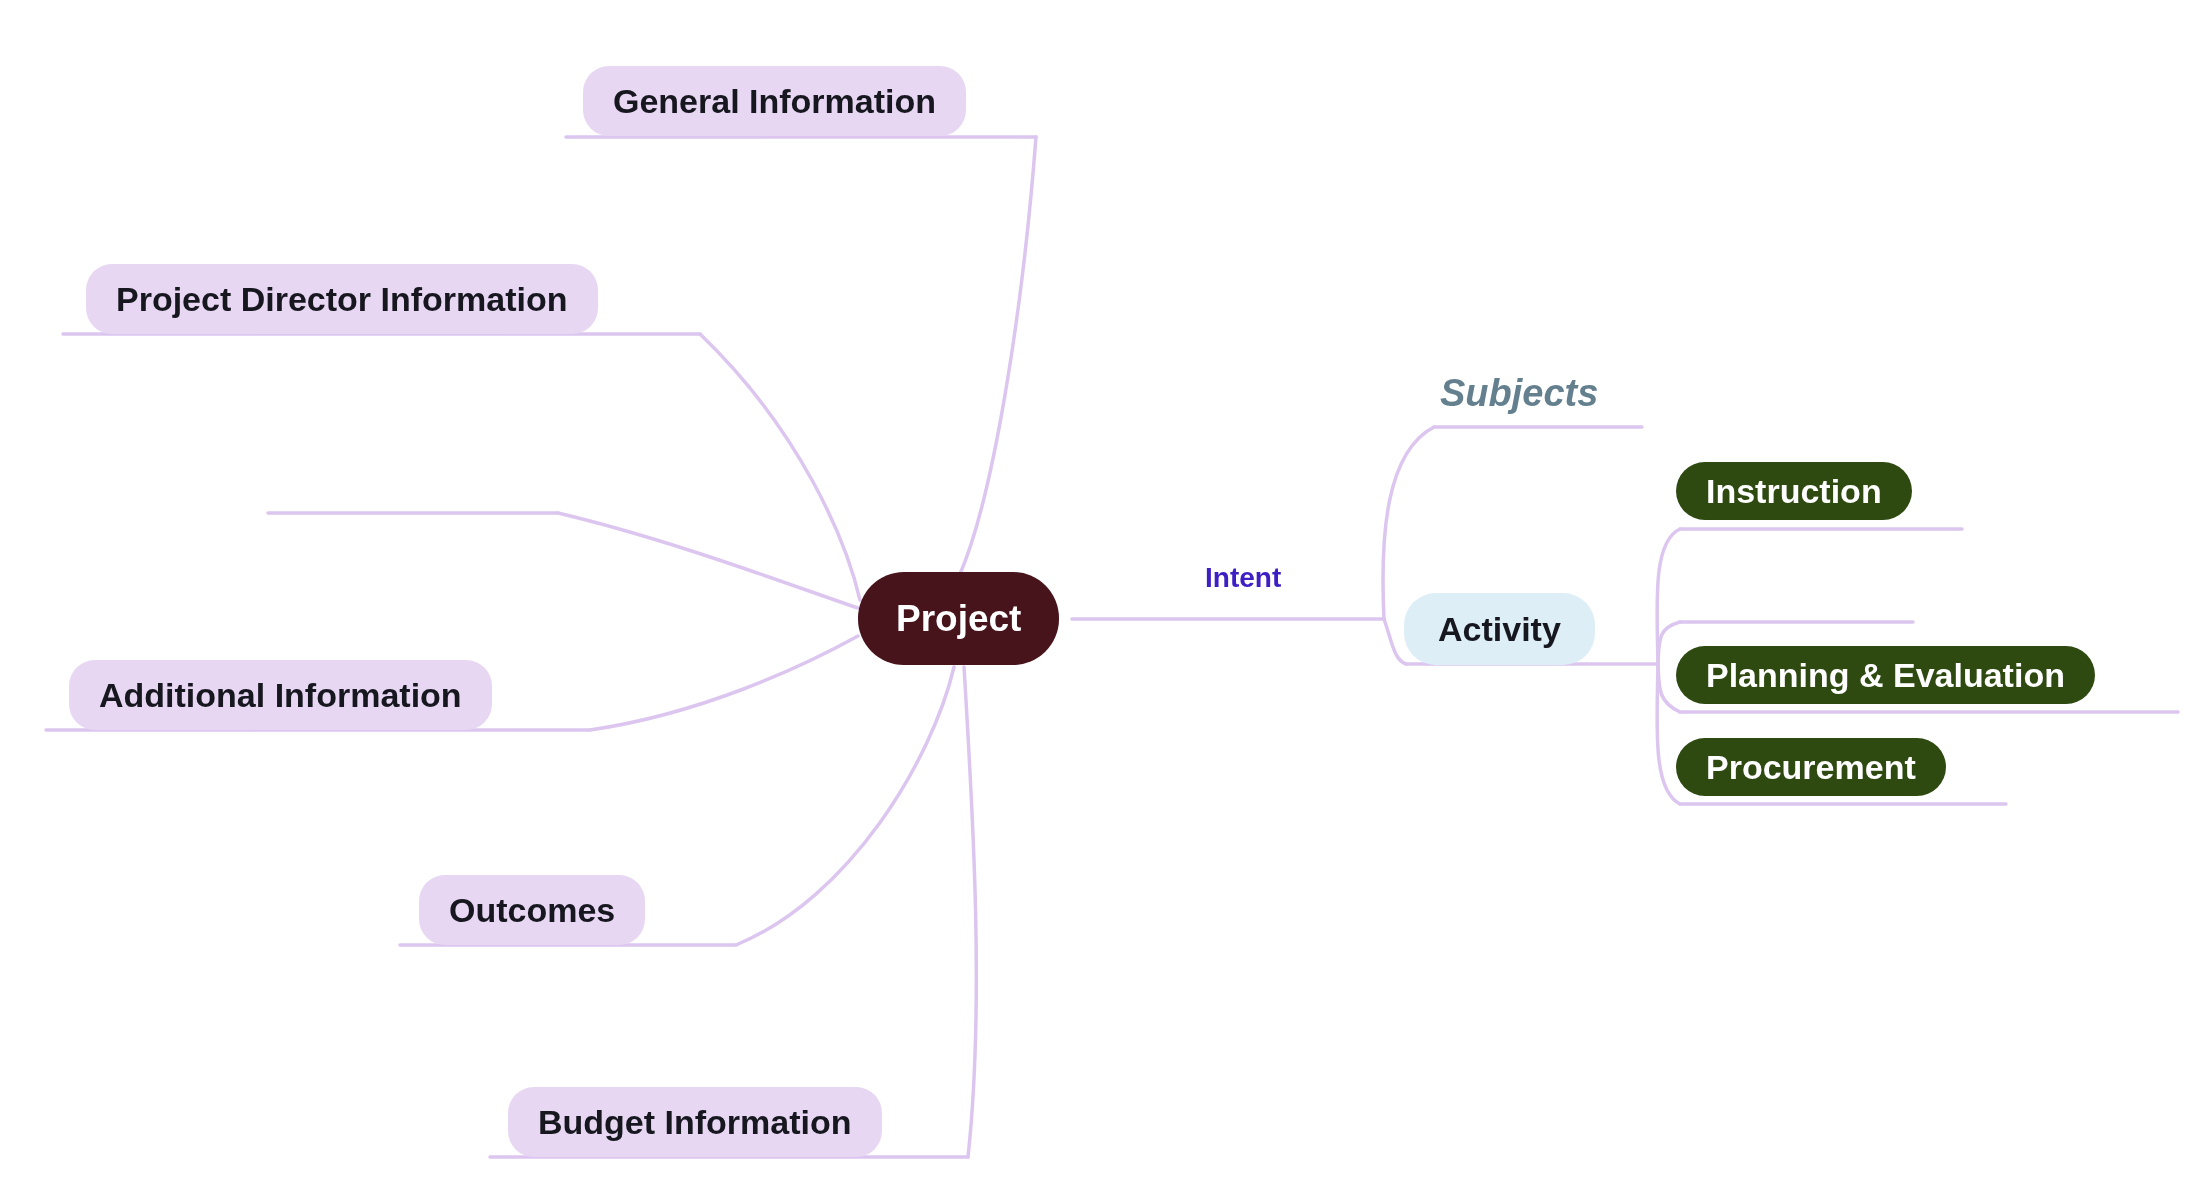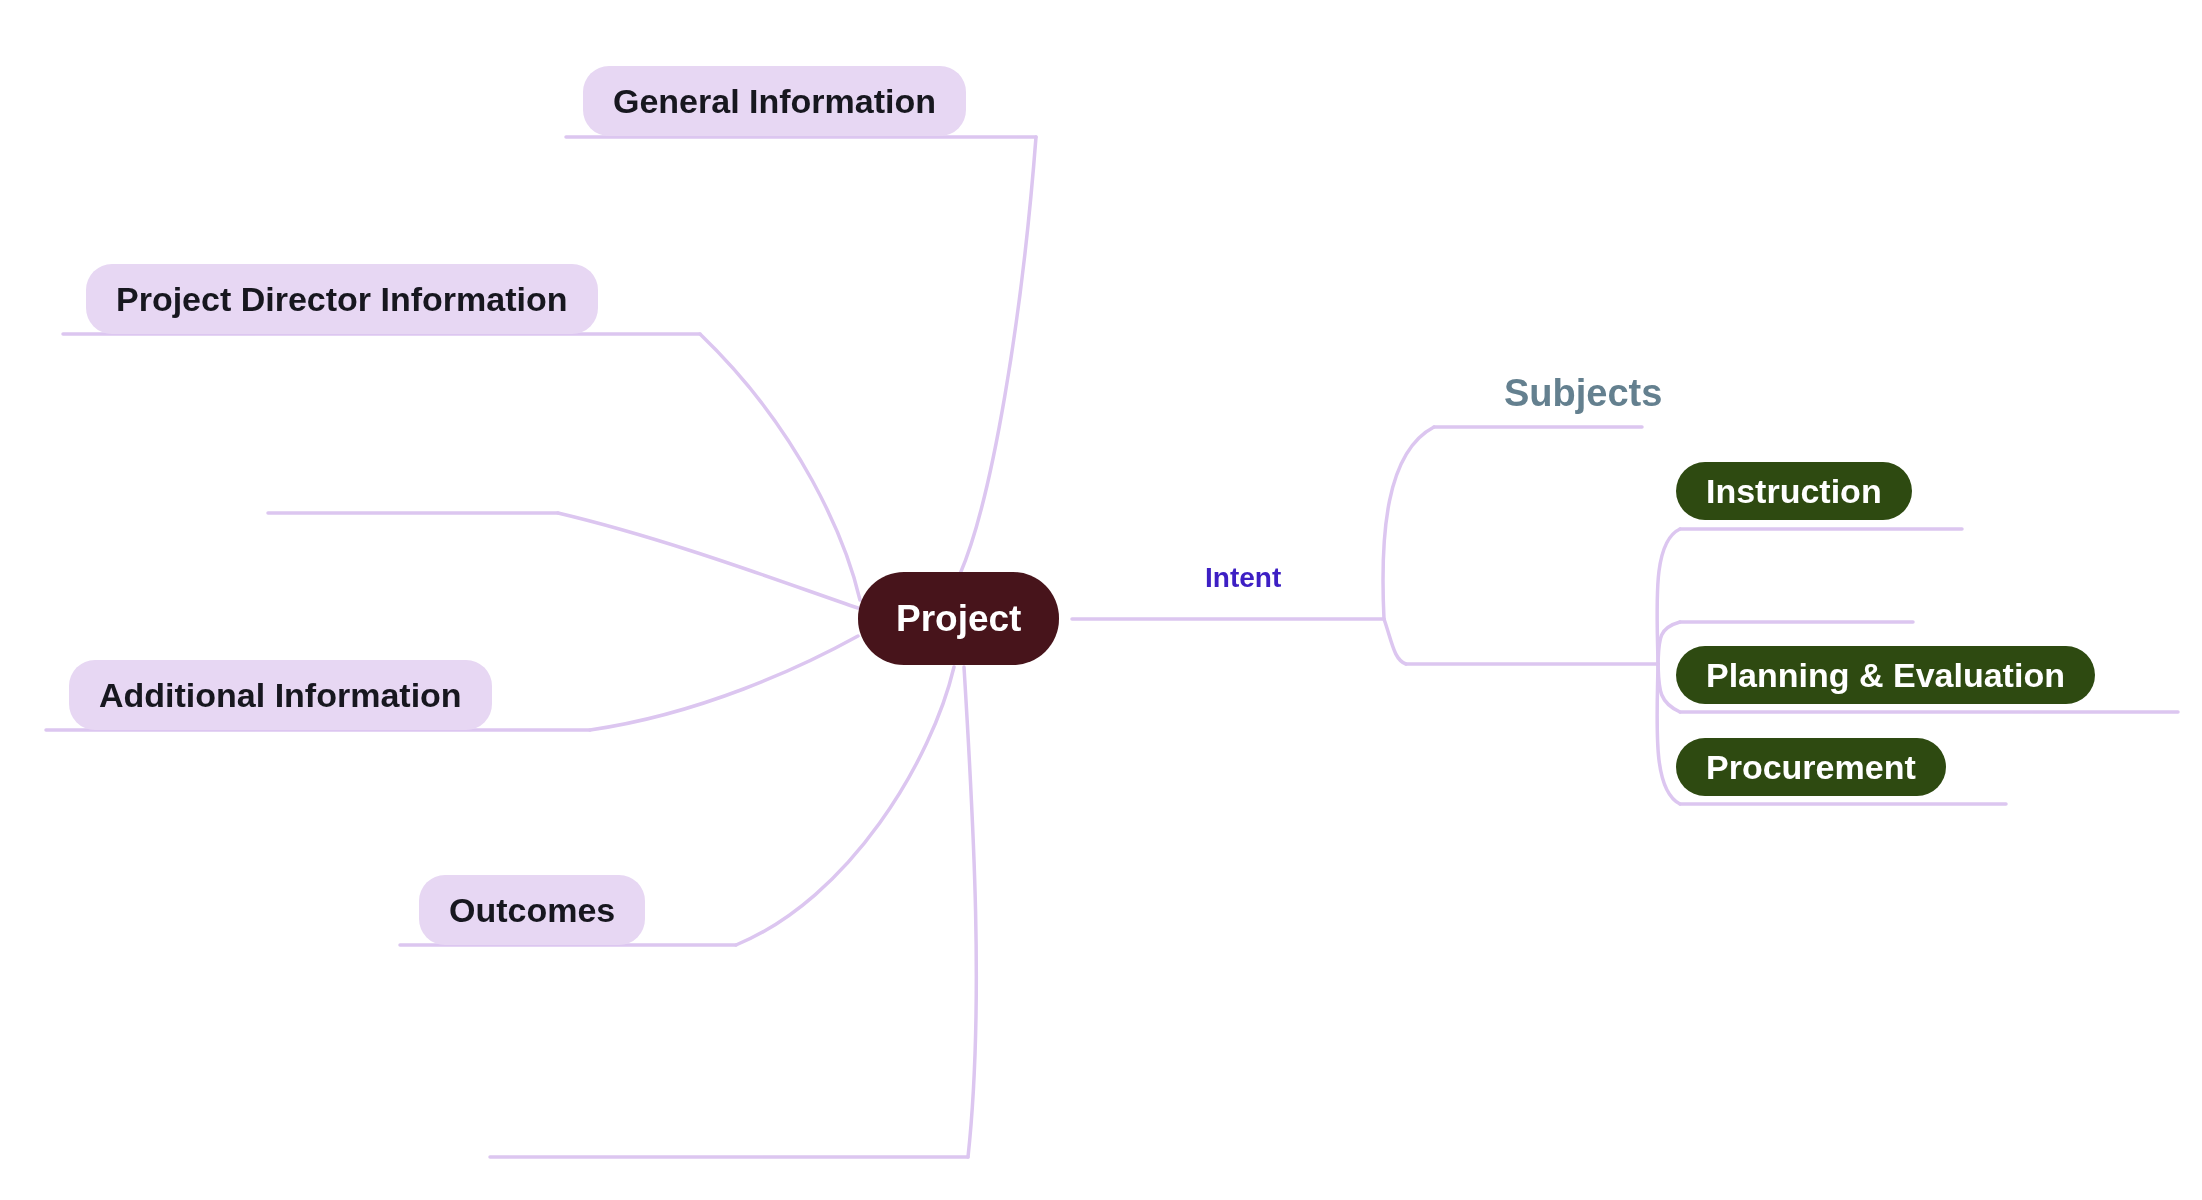--- a/index.html
+++ b/index.html
@@ -75,21 +75,21 @@
 
   
   .node-general{left:583px;top:66px;}
   .node-director{left:86px;top:264px;}
   .node-grantee{left:290px;top:443px;}
   .node-root{left:858px;top:572px;}
   .node-additional{left:69px;top:660px;}
   .node-outcomes{left:419px;top:875px;}
   .node-budget{left:508px;top:1087px;}
   .node-intent{left:1205px;top:562px;}
-  .node-subjects{left:1504px;top:372px;}
+  .node-subjects{left:1440px;top:372px;font-style:italic;}
   .node-activity{left:1404px;top:593px;}
   .node-instruction{left:1676px;top:462px;}
   .node-content{left:1676px;top:555px;}
   .node-planning{left:1676px;top:646px;}
   .node-procurement{left:1676px;top:738px;}
 </style>
 </head>
 <body>
 
 <div id="canvas">
@@ -125,25 +125,27 @@
     <path d="M 1658 664 C 1659 688 1658 702 1680 712"></path>
     <path d="M 1680 712 H 2178"></path>
     <path d="M 1658 664 C 1657 725 1652 790 1680 804"></path>
     <path d="M 1680 804 H 2006"></path>
   </svg>
 
   <div class="pill branch node-general">General Information</div>
   <div class="pill branch node-director">Project Director Information</div>
   <div class="pill branch node-additional">Additional Information</div>
   <div class="pill branch node-outcomes">Outcomes</div>
+  <div class="pill branch node-budget">Budget Information</div>
 
   <div class="pill root node-root">Project</div>
 
   <div class="floating-label intent-label node-intent">Intent</div>
 
   <div class="floating-label subjects-label node-subjects">Subjects</div>
 
+  <div class="pill activity node-activity">Activity</div>
 
   <div class="pill leaf node-instruction">Instruction</div>
   <div class="pill leaf node-planning">Planning &amp; Evaluation</div>
   <div class="pill leaf node-procurement">Procurement</div>
 
 </div>
 
 </body></html>

